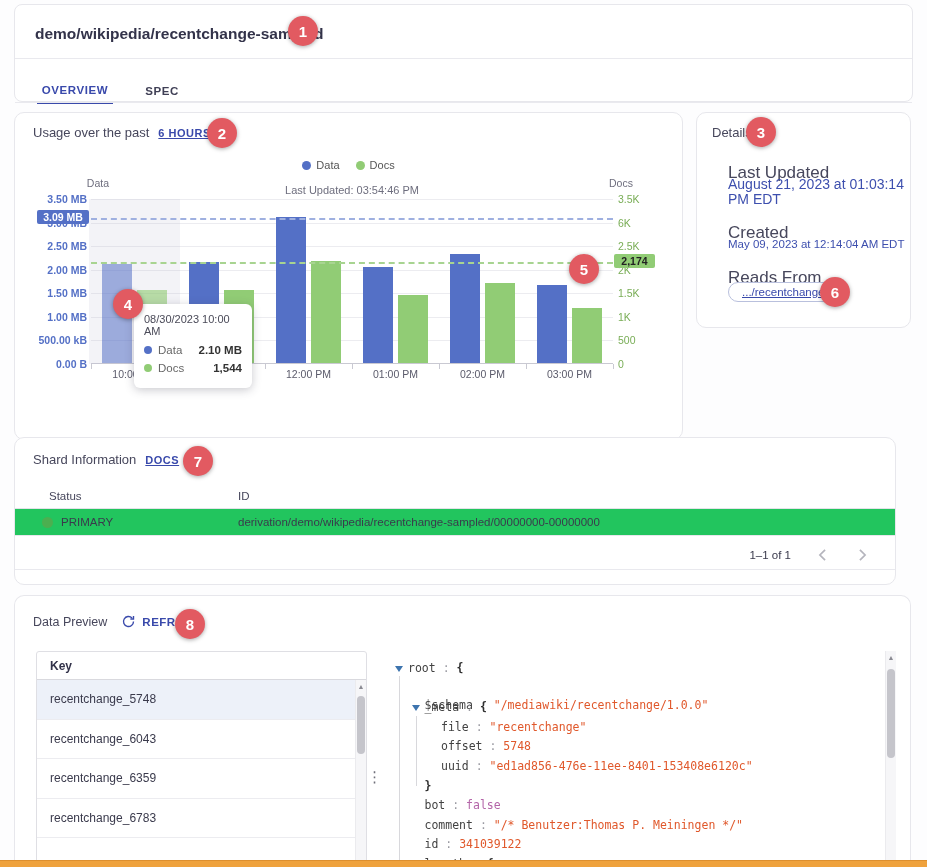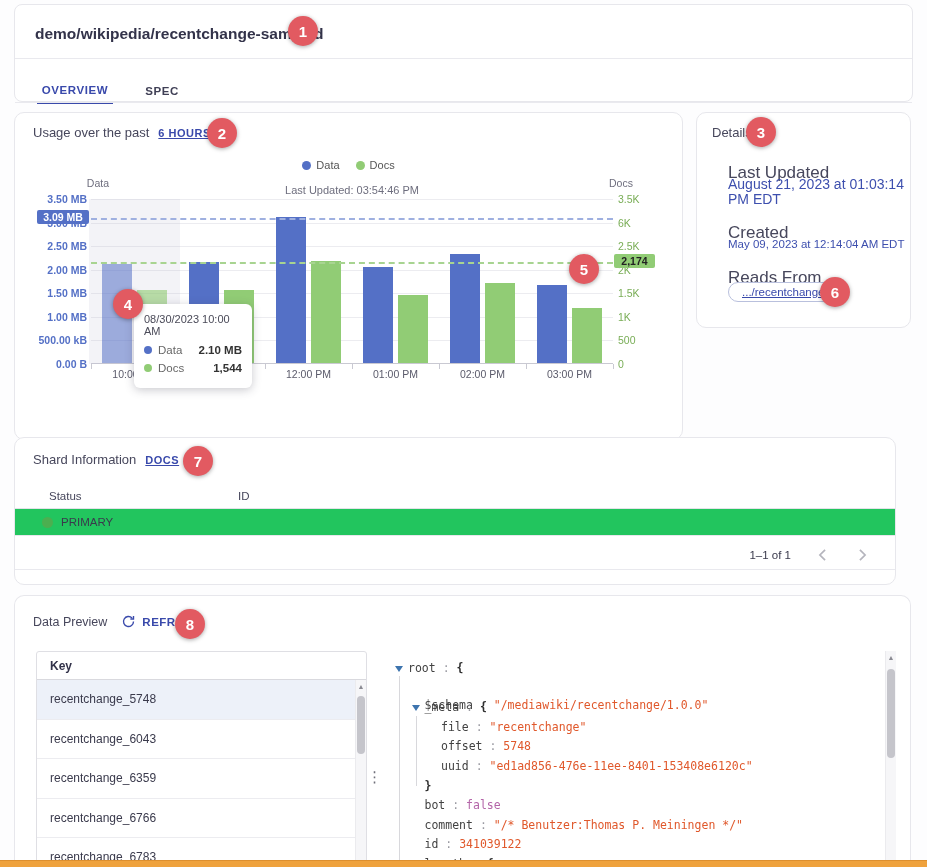--- a/index.html
+++ b/index.html
@@ -242,20 +242,21 @@
             <path d="M20 4l-9 9"></path>
         </svg>
       </span>
     </div>
     <div class="th" style="left:34px">Status</div>
     <div class="th" style="left:223px">ID</div>
     <div id="shard-head-divider"></div>
     <div id="shard-row">
       <div id="shard-status-dot"></div>
       <div id="shard-status-text">PRIMARY</div>
+      <div id="shard-id-text">derivation/demo/wikipedia/recentchange-sampled/00000000-00000000</div>
     </div>
     <div id="shard-pagination">
       <span id="pagination-text">1–1 of 1</span>
       <span class="pager-btn">
         <svg width="9" height="12" viewBox="0 0 10 14" fill="none" stroke="#b5b5bd" stroke-width="2">
             <path d="M8 1L2 7l6 6"></path>
           </svg>
       </span>
       <span class="pager-btn">
         <svg width="9" height="12" viewBox="0 0 10 14" fill="none" stroke="#b5b5bd" stroke-width="2">
@@ -279,21 +280,20 @@
         <span class="link" style="text-decoration:none; font-size:11.5px">REFRESH</span>
       </span>
     </div>
 
     <div id="key-list">
       <div id="key-header">Key</div>
       <div id="key-rows">
           <div class="key-row selected">recentchange_5748</div>
           <div class="key-row">recentchange_6043</div>
           <div class="key-row">recentchange_6359</div>
-          <div class="key-row">recentchange_6766</div>
           <div class="key-row">recentchange_6783</div>
         </div>
       <div class="vscroll" id="list-scroll">
         <div class="arrow">▲</div>
         <div class="thumb" style="top:16px; height:58px"></div>
       </div>
     </div>
 
     <div id="resize-handle">⋮</div>
 

